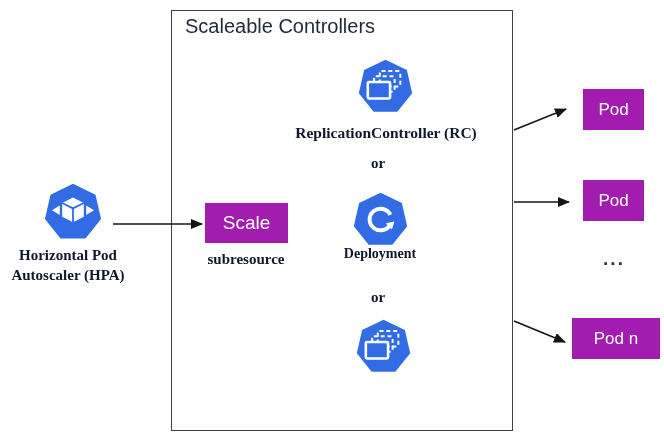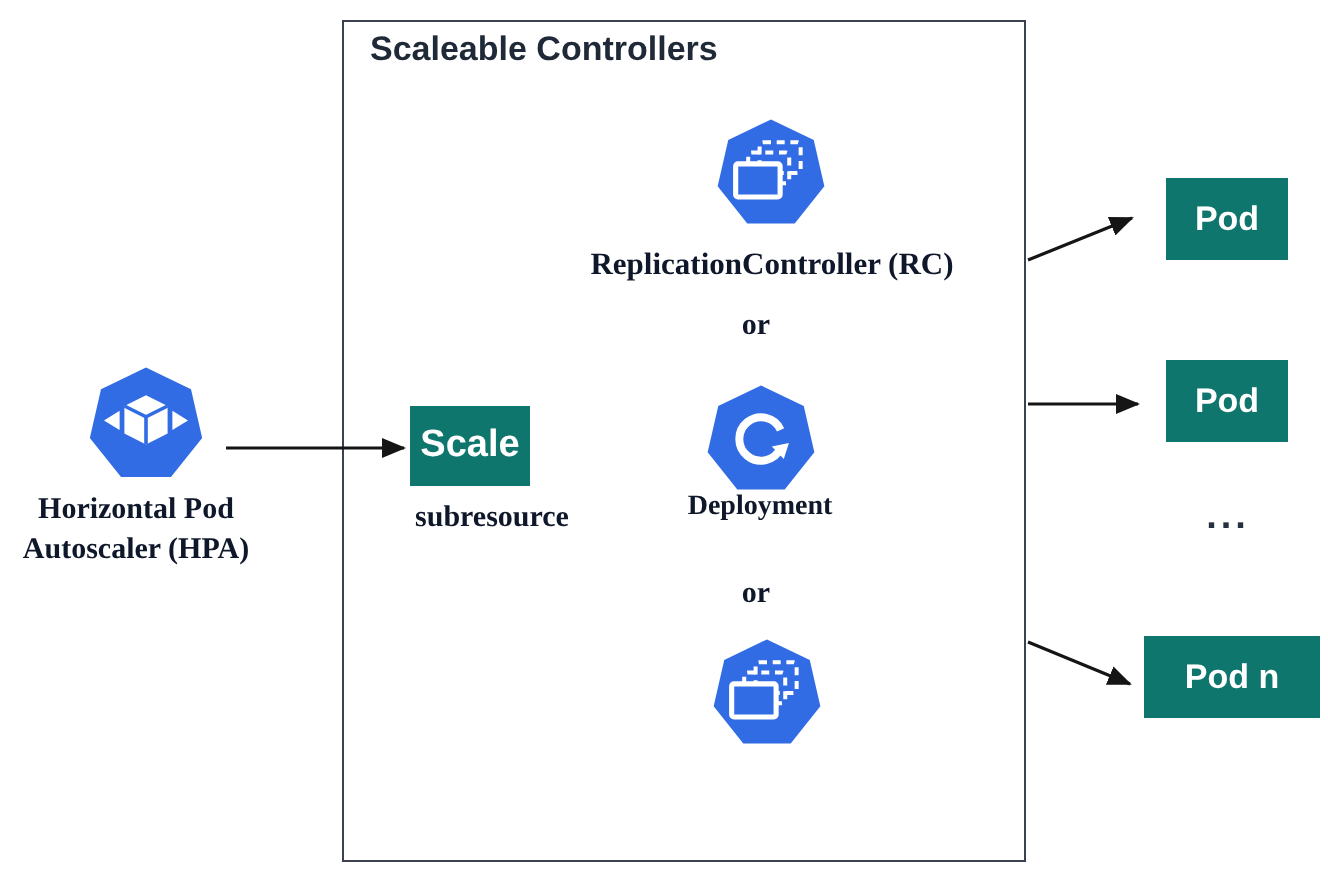--- a/index.html
+++ b/index.html
@@ -15,36 +15,36 @@
   .container-box {
     position: absolute;
     left: 171px; top: 10px;
     width: 340px; height: 419px;
     border: 1.5px solid #3a4250;
     background: #ffffff;
   }
   .diagram-title {
     position: absolute;
     left: 185px; top: 15px;
-    font-size: 17px;
-    font-weight: 700;
+    font-size: 20px;
+    font-weight: 400;
     color: #1f2937;
     white-space: nowrap;
   }
   .navy-box {
     position: absolute;
-    background: #0f766e;
+    background: #a21caf;
     color: #ffffff;
     display: flex;
     align-items: center;
     justify-content: center;
-    font-weight: 700;
+    font-weight: 400;
     white-space: nowrap;
   }
-  .scale-box   { left:205px; top:203px; width:60px; height:40px; font-size:19px;text-align:center; }
+  .scale-box   { left:205px; top:203px; width:83px; height:40px; font-size:19px;text-align:center; }
   .pod-box-1   { left:583px; top:89px;  width:61px; height:41px; font-size:17px; }
   .pod-box-2   { left:583px; top:180px; width:61px; height:41px; font-size:17px; }
   .pod-box-n   { left:572px; top:318px; width:88px; height:41px; font-size:17px; }
   .lbl {
     position: absolute;
     font-size: 15px;
     font-weight: 600;
     text-align: center;
     color: #0f172a;
     line-height: 20px;

